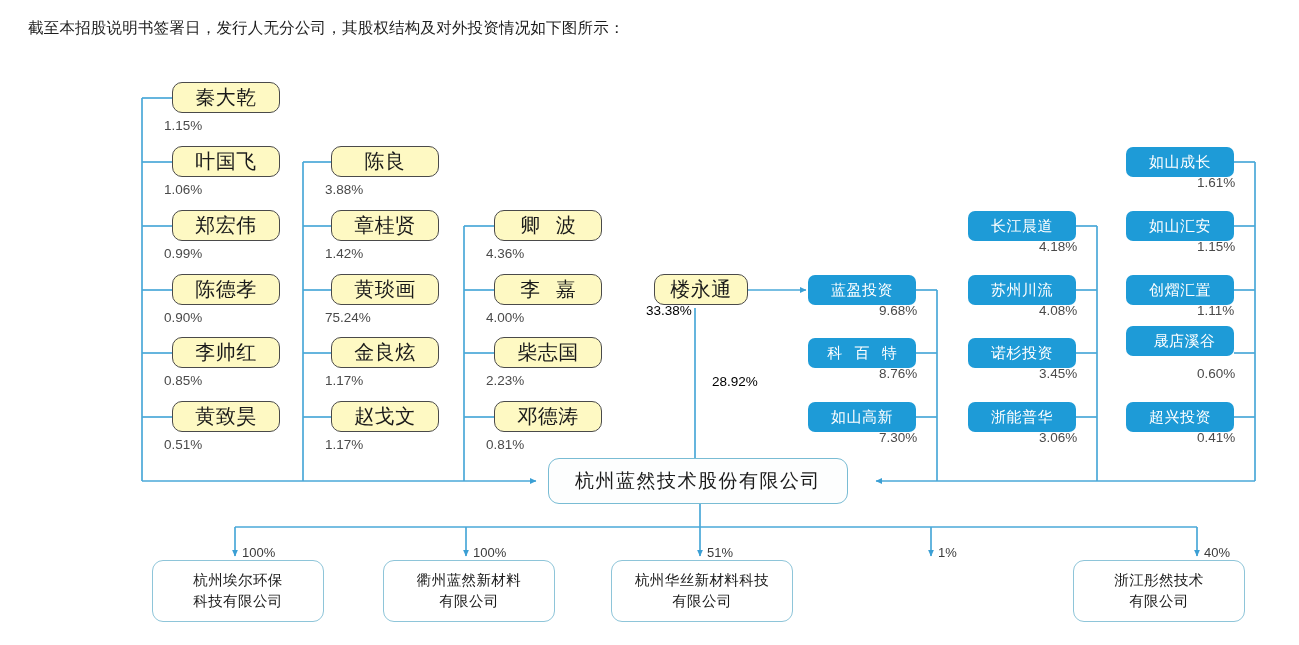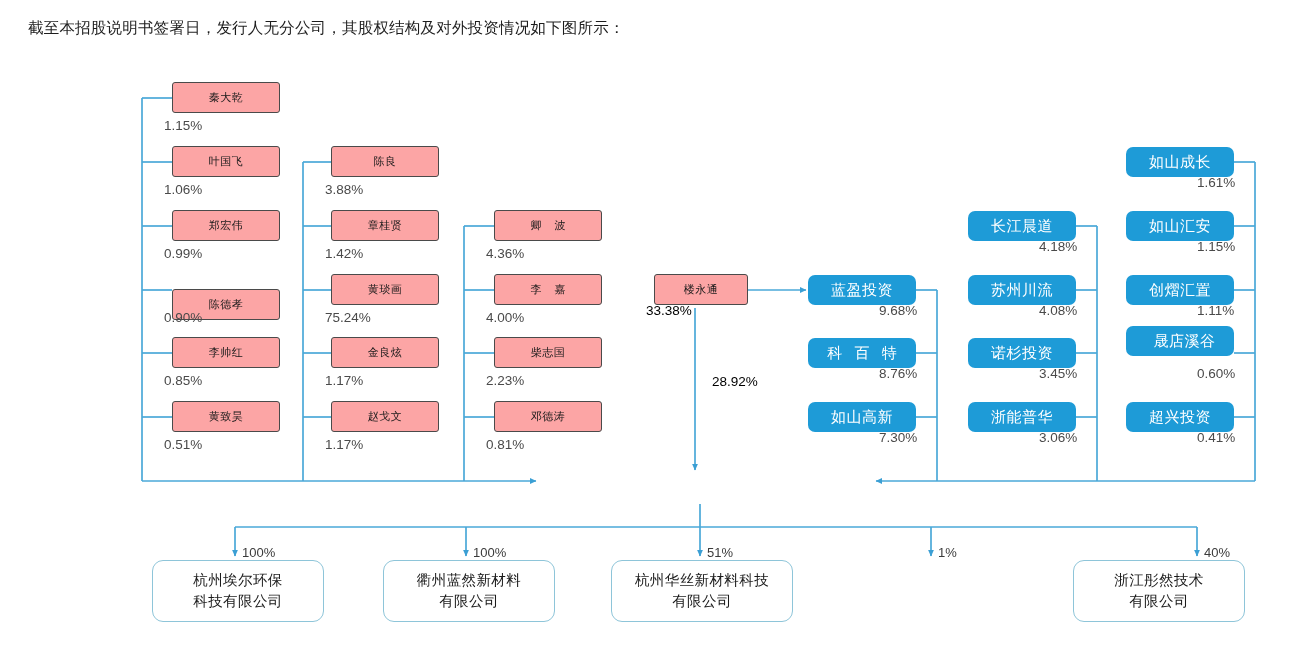--- a/index.html
+++ b/index.html
@@ -22,23 +22,23 @@
   #wires{position:absolute;left:0;top:0;width:1299px;height:645px;}
 
   
   .node{
     position:absolute;box-sizing:border-box;
     display:flex;align-items:center;justify-content:center;
     text-align:center;
   }
   .person{
     width:108px;height:31px;
-    border:1.4px solid #4a4a4a;border-radius:3px;
-    background:#fca5a5;
-    font-size:11px;color:#1a1a1a;letter-spacing:.5px;
+    border:1.4px solid #4a4a4a;border-radius:10px;
+    background:#fef9c3;
+    font-size:20px;color:#1a1a1a;letter-spacing:.5px;
   }
   .person.wide-sp{letter-spacing:5px;text-indent:5px;}
 
   .inst{
     width:108px;height:30px;
     border-radius:7px;
     background:#1e9bd7;
     font-size:15px;color:#ffffff;letter-spacing:.5px;
   }
   .inst.sp{letter-spacing:4px;text-indent:4px;}
@@ -152,21 +152,21 @@
     </div>
   <div class="pct" style="left:164px;top:118px;">1.15%</div>
   <div class="node person" style="left:172px;top:146px;">
       <span>叶国飞</span>
     </div>
   <div class="pct" style="left:164px;top:182px;">1.06%</div>
   <div class="node person" style="left:172px;top:210px;">
       <span>郑宏伟</span>
     </div>
   <div class="pct" style="left:164px;top:246px;">0.99%</div>
-  <div class="node person" style="left:172px;top:274px;margin-top:15px;">
+  <div class="node person" style="left:172px;top:274px;">
       <span>陈德孝</span>
     </div>
   <div class="pct" style="left:164px;top:310px;">0.90%</div>
   <div class="node person" style="left:172px;top:337px;">
       <span>李帅红</span>
     </div>
   <div class="pct" style="left:164px;top:373px;">0.85%</div>
   <div class="node person" style="left:172px;top:401px;">
       <span>黄致昊</span>
     </div>
@@ -260,20 +260,23 @@
   <div class="pct" style="left:1197px;top:303px;">1.11%</div>
   <div class="node inst" style="left:1126px;top:326px;padding-left:9px;">
       <span>晟店溪谷</span>
     </div>
   <div class="pct" style="left:1197px;top:366px;text-align:right;">0.60%</div>
   <div class="node inst" style="left:1126px;top:402px;">
       <span>超兴投资</span>
     </div>
   <div class="pct" style="left:1197px;top:430px;">0.41%</div>
 
+  <div class="node main-co" style="left:548px;top:458px;">
+      <span>杭州蓝然技术股份有限公司</span>
+    </div>
 
   <div class="node sub" style="left:152px;top:560px;">
     <span>杭州埃尔环保</span>
     <span>科技有限公司</span>
   </div>
   <div class="sub-pct" style="left:242px;top:545px;">100%</div>
 
   <div class="node sub" style="left:383px;top:560px;">
     <span>衢州蓝然新材料</span>
     <span>有限公司</span>

